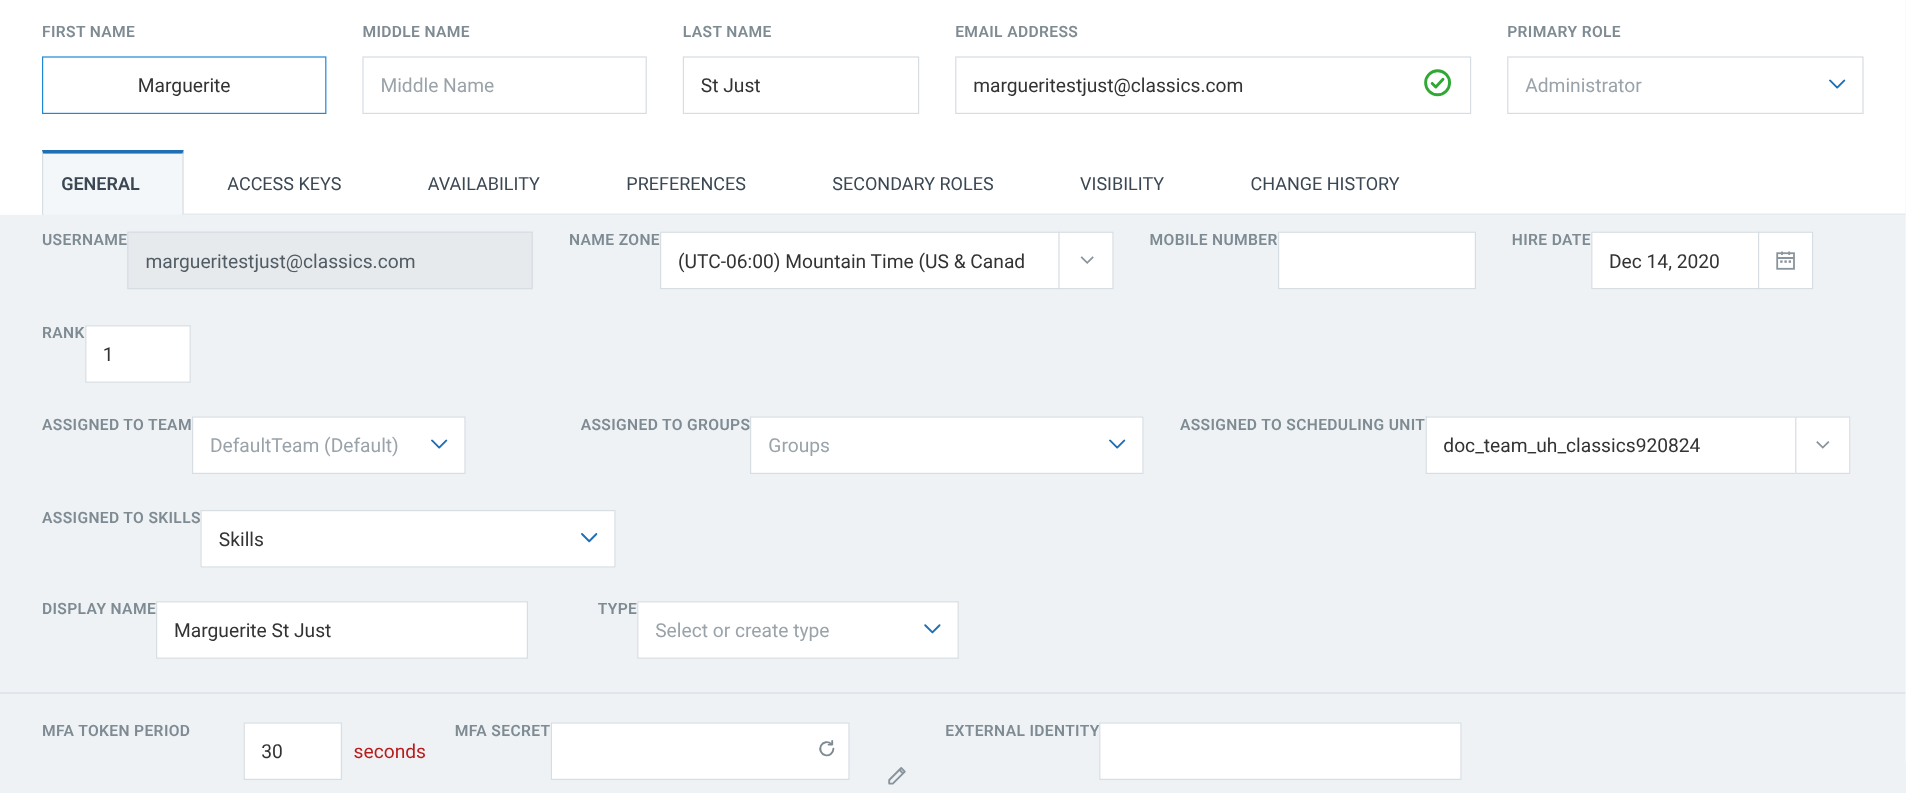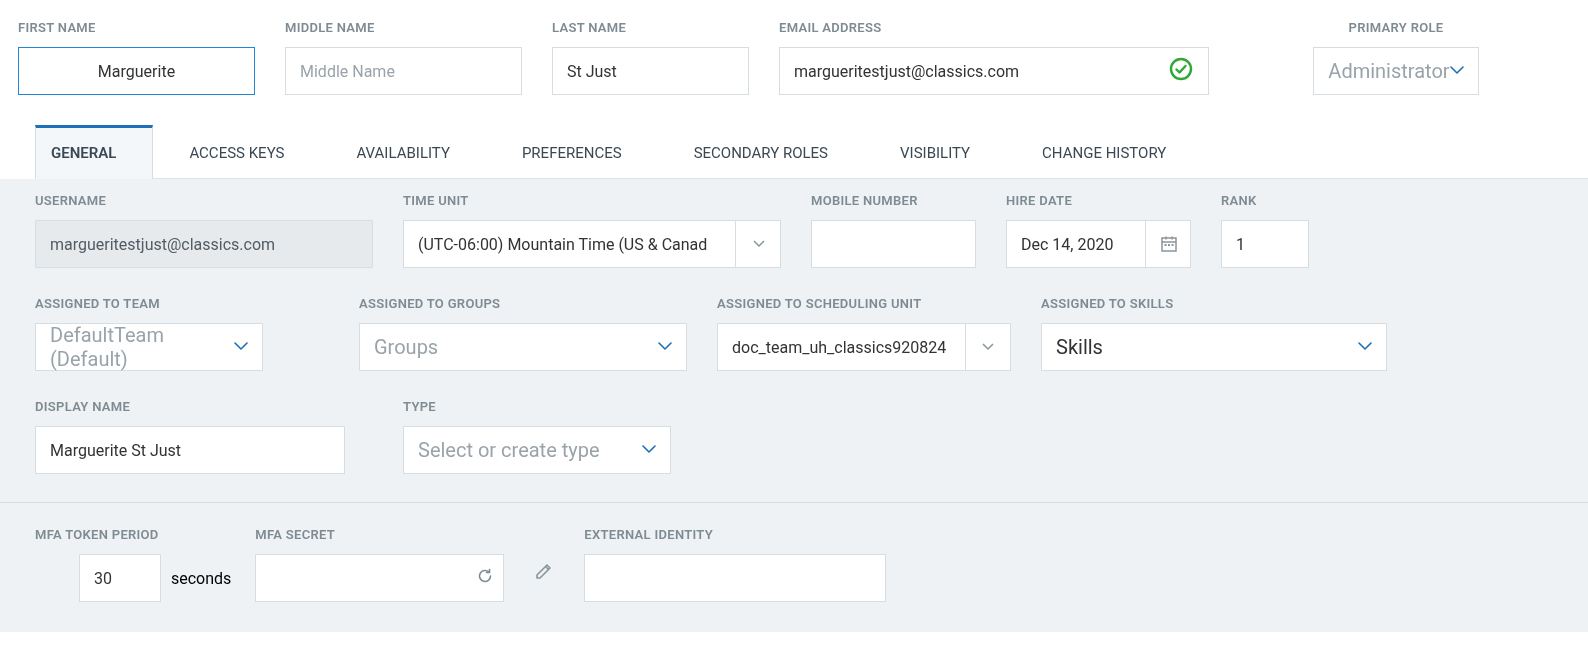--- a/index.html
+++ b/index.html
@@ -1,57 +1,57 @@
 <!DOCTYPE html>
 <html><head>
 <meta charset="utf-8">
 <style>
   * { box-sizing: border-box; margin: 0; padding: 0; font-family: -apple-system, BlinkMacSystemFont, "Segoe UI", Roboto, Arial, sans-serif; }
   body { background: #fff; width: 1588px; }
-  .top-section { padding: 20px 35px 0 18px; display: flex; gap: 30px; }
+  .top-section { padding: 20px 35px 0 35px; display: flex; gap: 30px; }
   .field { display: flex; flex-direction: column; }
   .label { font-size: 13px; font-weight: 600; color: #7f8b93; letter-spacing: 0.3px; margin-bottom: 12px; }
   .input { height: 48px; border: 1px solid #d6dde3; font-size: 16px; padding: 0 14px; color: #333; background: #fff; }
   .input::placeholder { color: #9aa3aa; }
   .input.focused { border: 1px solid #1e88d6; outline: none; text-align: center; }
   .fn { width: 237px; }
   .mn { width: 237px; }
   .ln { width: 197px; }
   .email-wrap { width: 430px; position: relative; }
   .email-input { width: 100%; padding-right: 50px; }
   .check-icon { position: absolute; right: 16px; top: 50%; transform: translateY(-50%); }
-  .role-wrap { width: 250px; position: relative; flex: 1; align-items: center; }
-  .select-box { height: 48px; border: 1px solid #d6dde3; font-size: 20px; padding: 0 14px; color: #9aa3aa; display: flex; align-items: center; justify-content: space-between; background: #fff; cursor: pointer; }
+  .role-wrap { width: 250px; position: relative; flex: 1; }
+  .select-box { height: 48px; border: 1px solid #d6dde3; font-size: 16px; padding: 0 14px; color: #9aa3aa; display: flex; align-items: center; justify-content: space-between; background: #fff; cursor: pointer; }
   .select-box.has-value { color: #333; }
   .chev { color: #1e6fb5; font-size: 11px; }
   .tabs { display: flex; margin: 30px 0 0 35px; border-bottom: 1px solid #dde3e8; gap: 0; }
   .tab { padding: 16px 36px; font-size: 15px; color: #3b4854; cursor: pointer; border-top: 3px solid transparent; font-weight: 400; }
   .tab.active { border-top: 3px solid #1e6fb5; background: #f0f4f8; border-left: 1px solid #dde3e8; border-right: 1px solid #dde3e8; margin-bottom: -1px; background: #eef2f5; font-weight: 600; padding-left: 15px; }
   .tab.active { background: #f4f7fa; border-left: 1px solid #d6dde3; border-right: 1px solid #d6dde3; }
   .panel { background: #eef2f5; padding: 14px 35px 30px 35px; }
   .row { display: flex; gap: 30px; margin-bottom: 28px; flex-wrap: wrap; }
   .input.readonly { background: #e7eaec; color: #515c65; }
   .tz-wrap { position: relative; width: 378px; }
   .tz-input { width: 100%; padding-right: 46px; }
   .tz-chev { position: absolute; right: 0; top: 0; width: 46px; height: 48px; display:flex; align-items:center; justify-content:center; color:#8a949c; border-left:1px solid #d6dde3; }
   .date-wrap { position: relative; width: 185px; }
   .date-input { width: 100%; padding-right: 58px; }
   .cal-btn { position: absolute; right: 0; top: 0; width: 46px; height: 48px; display:flex; align-items:center; justify-content:center; color:#8a949c; border-left:1px solid #d6dde3; }
-  .sched-wrap { width: 294px; position: relative; display:flex; }
+  .sched-wrap { width: 354px; position: relative; display:flex; }
   .sched-input { flex:1; border-right:none; }
   .sched-chev { width: 46px; height: 48px; display:flex; align-items:center; justify-content:center; color:#8a949c; border:1px solid #d6dde3; background:#fff; }
   .divider { border-top: 1px solid #d6dde3; margin: 10px -35px 24px -35px; }
   .mfa-row { display:flex; gap: 24px; align-items:flex-start; }
   .seconds-wrap { display:flex; align-items:center; gap:10px;padding-left:44px; }
-  .seconds-label { color:#000000; font-size:16px; }
+  .seconds-label { color:#b91c1c; font-size:16px; }
   .secret-wrap { width: 249px; position:relative; }
   .secret-input { width:100%; padding-right:44px; background:#fff;}
   .refresh-btn { position:absolute; right:10px; top:50%; transform:translateY(-50%); color:#7f8b93; cursor:pointer; }
   .edit-icon { color:#8a949c; margin-top: 34px; cursor:pointer; padding: 0 6px;}
-  .row2-col { display:flex; flex-direction:column; }
+  .row2-col { display:flex; }
 </style>
 </head>
 <body>
 
 <div class="top-section">
   <div class="field">
     <div class="label">FIRST NAME</div>
     <input class="input focused fn" value="Marguerite" style="">
   </div>
   <div class="field">
@@ -98,21 +98,21 @@
 </div>
 
 <div class="panel">
 
   <div class="row">
     <div class="row2-col">
       <div class="label">USERNAME</div>
       <input class="input readonly" style="width: 338px;" readonly="" value="margueritestjust@classics.com">
     </div>
     <div class="row2-col">
-      <div class="label">TIME UNIT</div>
+      <div class="label">NAME ZONE</div>
       <div class="tz-wrap">
         <input class="input tz-input" value="(UTC-06:00) Mountain Time (US &amp; Canad" style="">
         <span class="tz-chev">
           <svg width="12" height="8" viewBox="0 0 12 8">
               <path d="M1 1 L6 6 L11 1" stroke="#8a949c" stroke-width="1.5" fill="none"></path>
             </svg>
         </span>
       </div>
     </div>
     <div class="row2-col">

